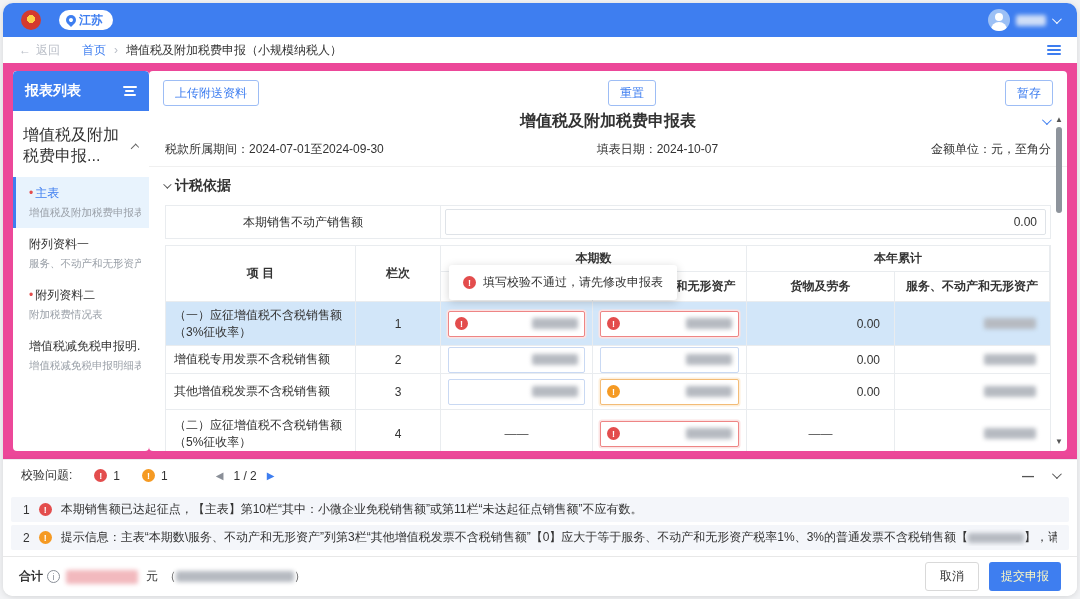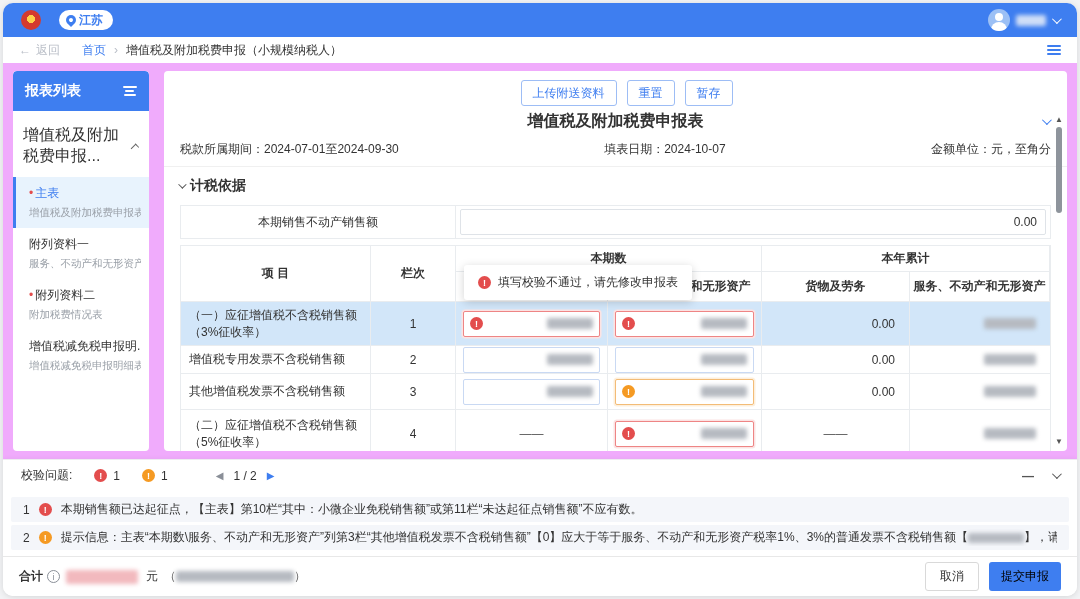--- a/index.html
+++ b/index.html
@@ -26,41 +26,41 @@
 
   
   .crumbs { height:26px; display:flex; align-items:center; padding:0 16px; gap:8px; background:#fff; flex:0 0 auto; }
   .back { color:#b9bec7; display:flex; gap:5px; align-items:center; }
   .crumb-home { color:#3e7ef0; margin-left:14px; }
   .crumb-sep { color:#b9bec7; }
   .menu-icon { margin-left:auto; width:14px; height:10px; display:flex; flex-direction:column; justify-content:space-between; }
   .menu-icon i { height:2px; background:#3e7ef0; border-radius:1px; }
 
   
-  .content { flex:1 1 auto; background:#f0abfc; display:flex; gap:15px; padding:8px 10px; overflow:hidden; }
+  .content { flex:1 1 auto; background:#ec4899; display:flex; gap:0; padding:8px 10px; overflow:hidden; }
 
   
   .sidebar { width:136px; background:#fff; border-radius:4px; flex:0 0 auto; overflow:hidden; }
   .sb-head { height:40px; background:#3e7ef0; color:#fff; display:flex; align-items:center; justify-content:space-between; padding:0 12px; font-size:14px; font-weight:bold; border-radius:4px 4px 0 0; }
   .filter-icon { width:14px; height:10px; display:flex; flex-direction:column; justify-content:space-between; }
   .filter-icon i { height:1.6px; background:#fff; border-radius:1px; }
   .filter-icon i:nth-child(2){ width:9px; margin-left:2px; }
   .filter-icon i:nth-child(3){ width:12px; margin-left:1px; }
   .sb-group { display:flex; align-items:center; justify-content:space-between; padding:14px 10px 10px; font-size:16px; color:#333; }
   .sb-group .chev { color:#666; }
   .sb-item { padding:8px 8px 8px 13px; border-left:3px solid transparent; cursor:pointer; }
   .sb-item.active { background:#e8f3fd; border-left-color:#3e7ef0; }
   .sb-item .lbl { font-size:12px; color:#333; white-space:nowrap; overflow:hidden; }
   .sb-item.active .lbl { color:#3e7ef0; }
   .req-dot { color:#e34d4d; margin-right:2px; }
   .sb-item .sub { font-size:10.5px; color:#9aa0a8; margin-top:4px; white-space:nowrap; overflow:hidden; }
 
   
   .main { flex:1 1 auto; background:#fff; border-radius:4px; position:relative; overflow:hidden; }
-  .toolbar { display:flex; justify-content:center; gap:10px; padding:9px 14px 0; height:36px;margin-left:22px; }
+  .toolbar { display:flex; justify-content:space-between; gap:10px; padding:9px 14px 0; height:36px; }
   .btn-outline { border:1px solid #9dbdf5; color:#3e7ef0; background:#fff; border-radius:3px; font-size:12px; padding:4px 11px; cursor:pointer; height:26px; }
   .form-title-row { position:relative; height:28px; display:flex; align-items:center; justify-content:center; }
   .form-title { font-size:16px; font-weight:bold; }
   .title-chev { position:absolute; right:18px; color:#3e7ef0; }
   .meta-row { display:flex; align-items:center; padding:6px 16px 8px; border-bottom:1px solid #f0f0f0; }
   .meta-mid { flex:1; text-align:center; }
   .meta-right { text-align:center; }
   .section-row { display:flex; align-items:center; gap:6px; padding:10px 14px 6px; font-size:14px; font-weight:bold; }
   .section-row .chev { color:#555; width:6px; height:6px; }
   .form-body { padding:4px 16px 0; }
@@ -119,21 +119,21 @@
   .msg-text { white-space:nowrap; overflow:hidden; }
   .seg-blur { display:inline-block; width:56px; height:10px; background:#b6bac1; vertical-align:middle; }
 
   
   .footer { height:40px; border-top:1px solid #e8e8e8; background:#fff; display:flex; align-items:center; padding:0 16px; flex:0 0 auto; }
   .info-ico { width:13px; height:13px; border:1px solid #8a8f98; border-radius:50%; color:#8a8f98; font-size:9px; display:inline-flex; align-items:center; justify-content:center; margin:0 6px 0 4px; font-style:normal; }
   .total-blur { width:72px; height:14px; background:#f2b9be; margin-right:8px; }
   .paren-blur { width:118px; height:11px; background:#b6bac1; }
   .footer-right { margin-left:auto; display:flex; gap:10px; }
   .btn-plain { border:1px solid #d9d9d9; background:#fff; color:#333; border-radius:3px; font-size:12px; padding:5px 14px; cursor:pointer; }
-  .btn-primary { border:none; background:#3e7ef0; color:#000000; border-radius:3px; font-size:12px; padding:5px 12px; cursor:pointer; }
+  .btn-primary { border:none; background:#3e7ef0; color:#fef9c3; border-radius:3px; font-size:12px; padding:5px 12px; cursor:pointer; }
 </style>
 </head>
 <body>
 
 <div class="page">
 
   <div class="topbar">
     <span class="emblem"></span>
     <span class="region-pill">
       <span class="pin-icon"></span>

